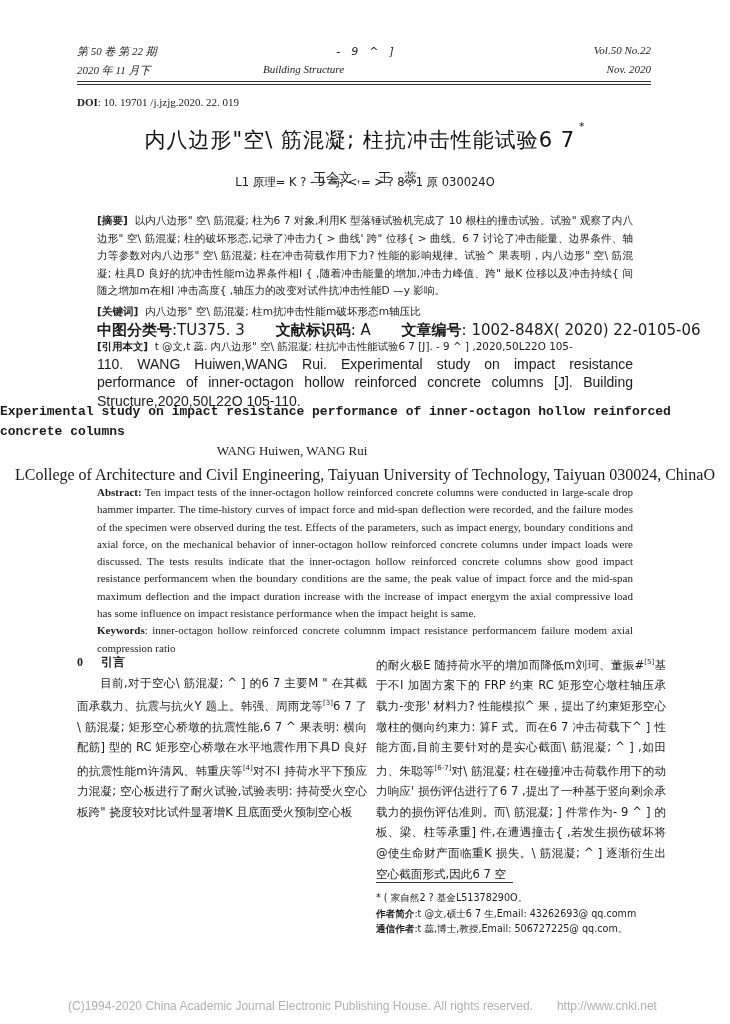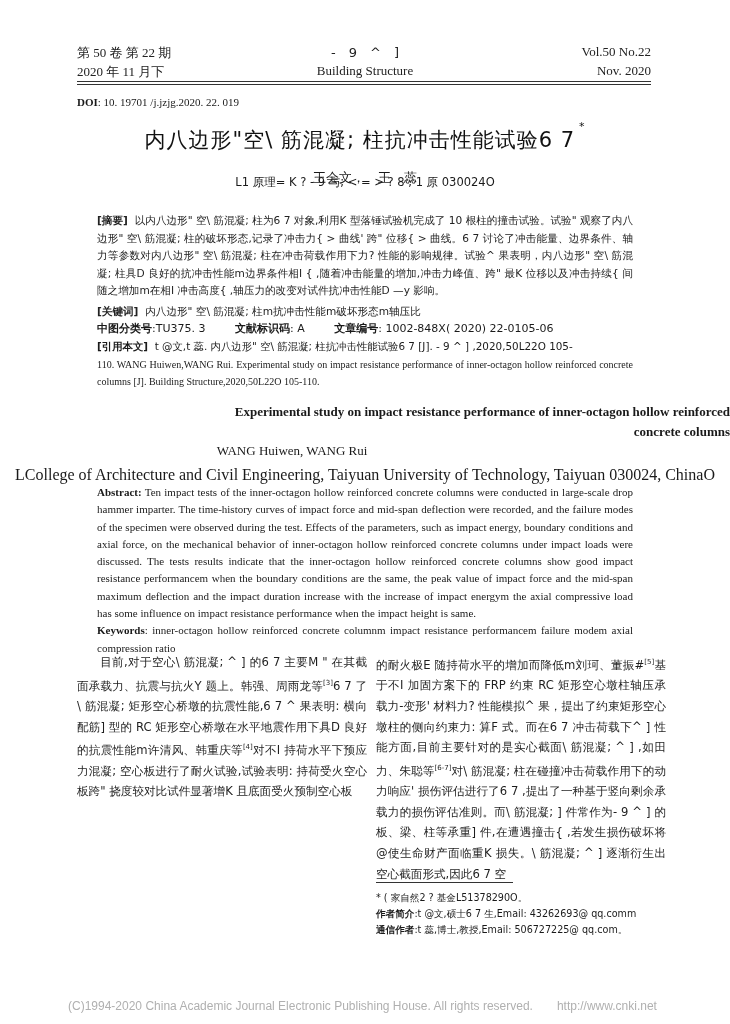--- a/index.html
+++ b/index.html
@@ -1,64 +1,64 @@
 <!DOCTYPE html>
 <html><head>
 <meta charset="utf-8">
 <style>
   html, body { margin:0; padding:0; background:#ffffff; }
   body { width:730px; height:1024px; position:relative; overflow:hidden;
          font-family:"DejaVu Serif","Liberation Serif",serif; color:#1a1a1a; }
   .abs { position:absolute; }
-  .hdr { font-size:13px; font-family:"Liberation Serif","DejaVu Serif",serif; color:#222; white-space:nowrap; }
+  .hdr { font-size:11px; font-family:"Liberation Serif","DejaVu Serif",serif; color:#222; white-space:nowrap;font-style:italic; }
   .rule1 { left:77px; width:574px; height:1px; background:#333; top:81px; }
   .rule2 { left:77px; width:574px; height:1px; background:#333; top:84px; }
   .doi { left:77px; top:96px; font-size:11px; font-family:"Liberation Serif",serif; }
   .doi b { font-weight:bold; }
   .title { left:0; width:730px; top:126px; text-align:center; font-size:21px; letter-spacing:1px;
            font-family:"DejaVu Sans","Liberation Sans",sans-serif; color:#111; }
   .title sup { font-size:11px; vertical-align:top; position:relative; top:-6px; margin-left:4px; }
   .authors { left:0; width:730px; top:169px; text-align:center; font-size:13px; }
   .affil { left:0; width:730px; top:175px; text-align:center; font-size:11.5px;
            font-family:"DejaVu Sans",sans-serif; }
   .cnblock { left:97px; width:536px; font-size:10.6px; line-height:17.5px;
              font-family:"DejaVu Sans","Liberation Sans",sans-serif; text-align:justify; color:#222; }
   .cnblock .lbl { font-weight:bold; }
-  .meta { left:97px; top:321px; font-size:11px; font-family:"DejaVu Sans",sans-serif; white-space:nowrap; }
+  .meta { left:97px; top:321px; font-size:15px; font-family:"DejaVu Sans",sans-serif; white-space:nowrap; }
   .meta .lbl { font-weight:bold; }
   .meta span.gap { display:inline-block; width:26px; }
   .cite { left:97px; width:536px; top:338px; font-size:10.4px; line-height:17.5px;
           font-family:"DejaVu Sans",sans-serif; text-align:justify; }
-  .cite .en { font-family:Liberation Serif, serif; font-size:10px;margin-top:28px; }
-  .entitle { left:0; width:730px; top:402px; text-align:right; font-size:13px; font-weight:bold;
-             font-family:Liberation Serif, serif; line-height:20px; }
+  .cite .en { font-family:Liberation Sans, sans-serif; font-size:14px;margin-top:28px; }
+  .entitle { left:0; width:730px; top:402px; text-align:left; font-size:13px; font-weight:bold;
+             font-family:Liberation Mono, monospace; line-height:20px; }
   .enauth { left:0; width:584px; top:443px; text-align:center; font-size:13px; font-family:"Liberation Serif",serif; }
   .enaffil { left:0; width:730px; top:466px; text-align:center; font-size:16px; font-family:"Liberation Serif",serif; }
   .enabs { left:97px; width:536px; top:484px; font-size:11px; line-height:17.3px;
            font-family:"Liberation Serif",serif; text-align:justify; }
   .enabs b { font-weight:bold; }
   .col { width:290px; font-size:11.6px; line-height:20.6px; font-family:"DejaVu Sans",sans-serif;
          text-align:justify; color:#1e1e1e; }
   .col p { margin:0; }
   .col .ind { text-indent:2em; }
   .col sup { font-size:7px; }
   .sec { font-size:12px; }
   .sec b { font-family:"Liberation Serif",serif; margin-right:18px; }
   .fnrule { left:376px; width:137px; height:1px; background:#333; top:882px; }
   .fn { left:376px; width:300px; top:890px; font-size:9.6px; line-height:15.5px; font-family:"DejaVu Sans",sans-serif; }
-  .fn .lbl { font-weight:bold;font-family:Liberation Mono, monospace; }
+  .fn .lbl { font-weight:bold; }
   .footer { left:68px; top:986px; font-size:12px; color:#b0b0b0; font-family:Liberation Sans, sans-serif; white-space:nowrap;margin-top:12px; }
 </style>
 </head>
 <body>
 
 <div class="abs hdr" style="left:77px;top:44px;">第 50 卷 第 22 期</div>
 <div class="abs hdr" style="left:77px;top:63px;">2020 年 11 月下</div>
 <div class="abs hdr" style="left:0;width:730px;text-align:center;top:44px;font-family:'DejaVu Sans',sans-serif;">-　9　^　]</div>
-<div class="abs hdr" style="left:0;width:730px;text-align:center;top:63px;">Building Structure</div>
+<div class="abs hdr" style="left:0;width:607px;text-align:center;top:63px;">Building Structure</div>
 <div class="abs hdr" style="right:79px;top:44px;">Vol.50 No.22</div>
 <div class="abs hdr" style="right:79px;top:63px;">Nov. 2020</div>
 <div class="abs rule1"></div>
 <div class="abs rule2"></div>
 
 <div class="abs doi"><b>DOI</b><span>: 10. 19701 /j.jzjg.2020. 22. 019</span></div>
 
 <div class="abs title"><span>内八边形"空\ 筋混凝; 柱抗冲击性能试验6 7</span><sup>*</sup></div>
 <div class="abs authors">王会文，　王　蕊</div>
 <div class="abs affil">L1 原理= K ? - 9 与; &lt; = &gt; ? 8 , 1 原 030024O</div>
@@ -76,20 +76,21 @@
 
 <div class="abs entitle"><span>Experimental study on impact resistance performance of inner-octagon hollow reinforced</span><br><span>concrete columns</span></div>
 <div class="abs enauth">WANG Huiwen, WANG Rui</div>
 <div class="abs enaffil">LCollege of Architecture and Civil Engineering, Taiyuan University of Technology, Taiyuan 030024, ChinaO</div>
 <div class="abs enabs">
   <b>Abstract:</b><span> Ten impact tests of the inner-octagon hollow reinforced concrete columns were conducted in large-scale drop hammer imparter. The time-history curves of impact force and mid-span deflection were recorded, and the failure modes of the specimen were observed during the test. Effects of the parameters, such as impact energy, boundary conditions and axial force, on the mechanical behavior of inner-octagon hollow reinforced concrete columns under impact loads were discussed. The tests results indicate that the inner-octagon hollow reinforced concrete columns show good impact resistance performancem when the boundary conditions are the same, the peak value of impact force and the mid-span maximum deflection and the impact duration increase with the increase of impact energym the axial compressive load has some influence on impact resistance performance when the impact height is same.</span><br>
   <b>Keywords</b><span>: inner-octagon hollow reinforced concrete columnm impact resistance performancem failure modem axial compression ratio</span>
 </div>
 
 <div class="abs col" style="left:77px;top:652px;">
+  <p class="sec"><b>0</b><span style="font-weight:bold">引言</span></p>
   <p class="ind"><span>目前,对于空心\ 筋混凝; ^ ] 的6 7 主要M " 在其截面承载力、抗震与抗火Y 题上。韩强、周雨龙等</span><sup>[3]</sup><span>6 7 了\ 筋混凝; 矩形空心桥墩的抗震性能,6 7 ^ 果表明: 横向配筋] 型的 RC 矩形空心桥墩在水平地震作用下具D 良好的抗震性能m许清风、韩重庆等</span><sup>[4]</sup><span>对不I 持荷水平下预应力混凝; 空心板进行了耐火试验,试验表明: 持荷受火空心板跨" 挠度较对比试件显著增K 且底面受火预制空心板</span></p>
 </div>
 
 <div class="abs col" style="left:376px;top:652px;">
   <p><span>的耐火极E 随持荷水平的增加而降低m刘珂、董振#</span><sup>[5]</sup><span>基于不I 加固方案下的 FRP 约束 RC 矩形空心墩柱轴压承载力-变形' 材料力? 性能模拟^ 果，提出了约束矩形空心墩柱的侧向约束力: 算F 式。而在6 7 冲击荷载下^ ] 性能方面,目前主要针对的是实心截面\ 筋混凝; ^ ] ,如田力、朱聪等</span><sup>[6-7]</sup><span>对\ 筋混凝; 柱在碰撞冲击荷载作用下的动力响应' 损伤评估进行了6 7 ,提出了一种基于竖向剩余承载力的损伤评估准则。而\ 筋混凝; ] 件常作为- 9 ^ ] 的板、梁、柱等承重] 件,在遭遇撞击{ ,若发生损伤破坏将@使生命财产面临重K 损失。\ 筋混凝; ^ ] 逐渐衍生出空心截面形式,因此6 7 空</span></p>
 </div>
 
 <div class="abs fnrule"></div>
 <div class="abs fn">
   <div>* ( 家自然2 ? 基金L51378290O。</div>

